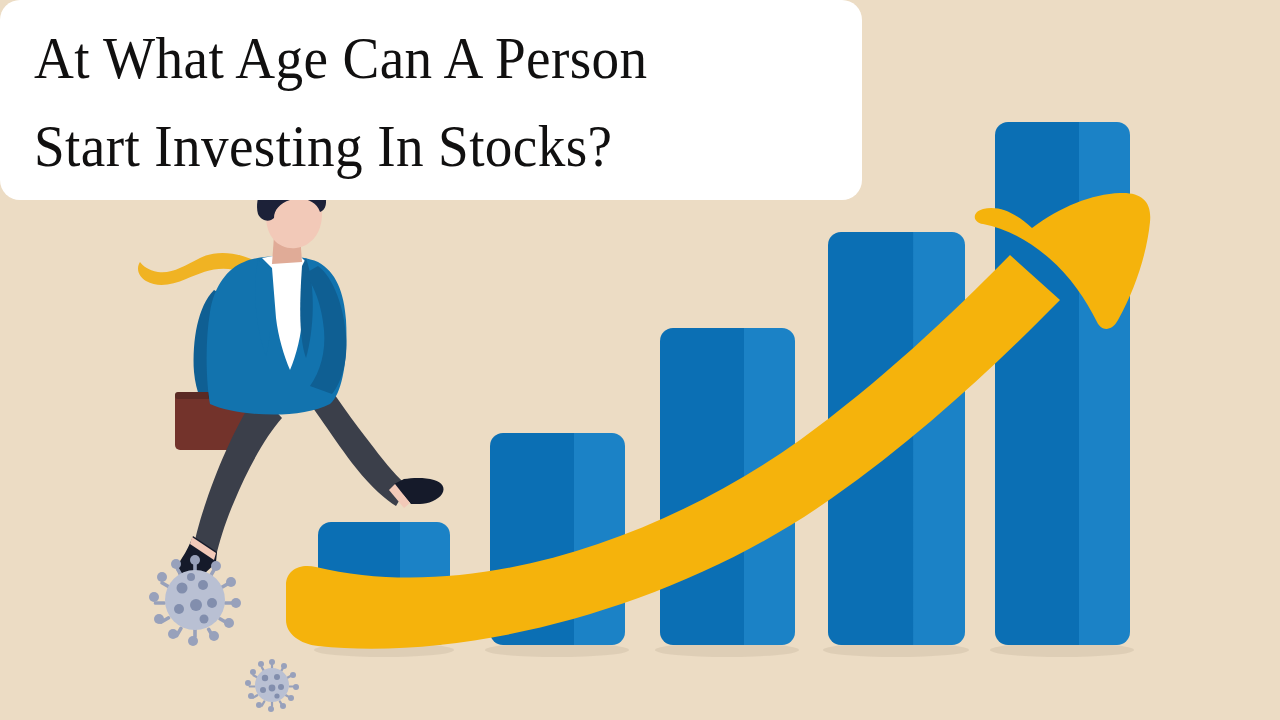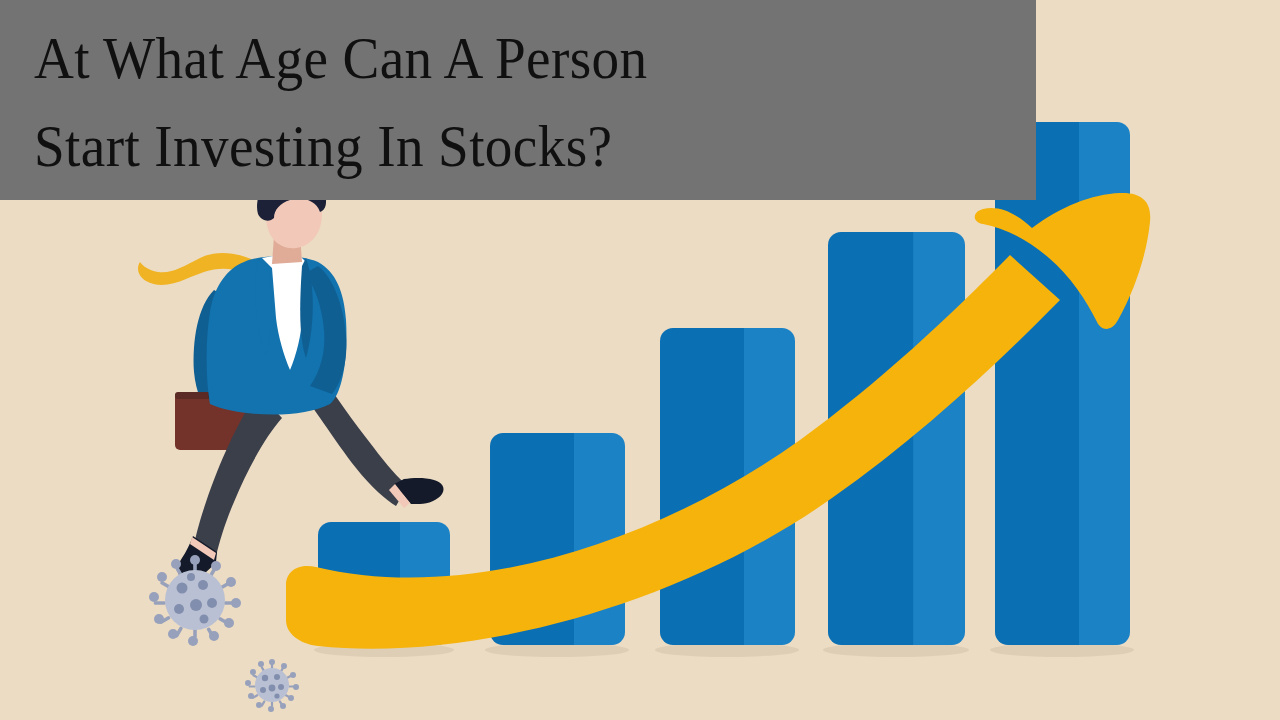--- a/index.html
+++ b/index.html
@@ -22,24 +22,25 @@
     left: 0; top: 0;
     width: 1280px; height: 720px;
     background: #ecdcc4;
   }
 
   
   .title-banner {
     position: absolute;
     left: 0;
     top: 0;
-    width: 1036px;
+    width: 862px;
     height: 200px;
-    background: #737373;
+    background: #ffffff;
     z-index: 40;
+    border-radius: 20px;
   }
   .title-text {
     position: absolute;
     left: 34px;
     top: 14px;
     width: 800px;
     color: #111010;
     font-family: "Liberation Serif", serif;
     font-size: 60px;
     line-height: 88px;

